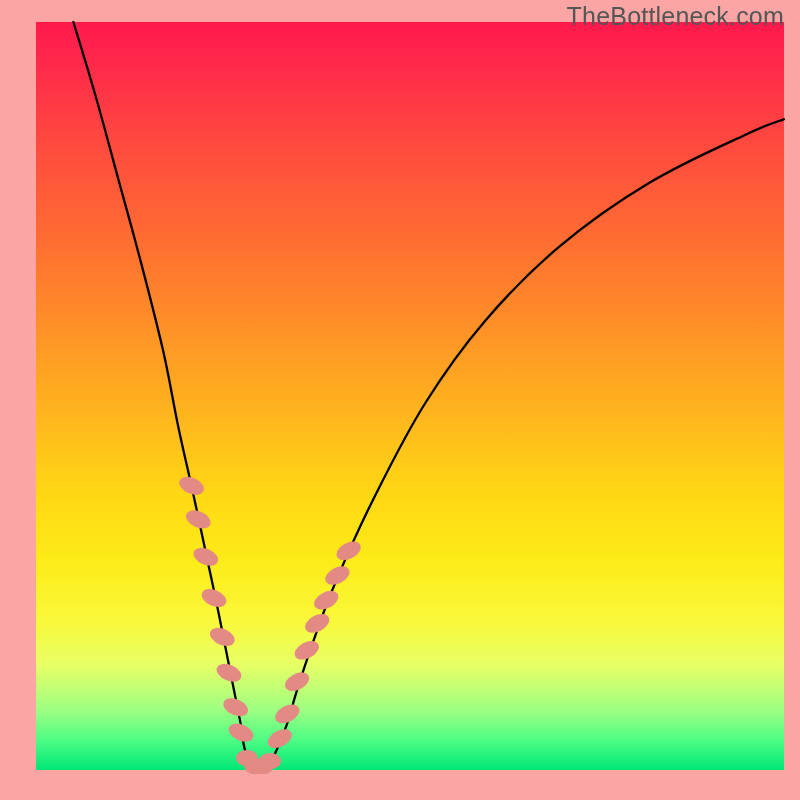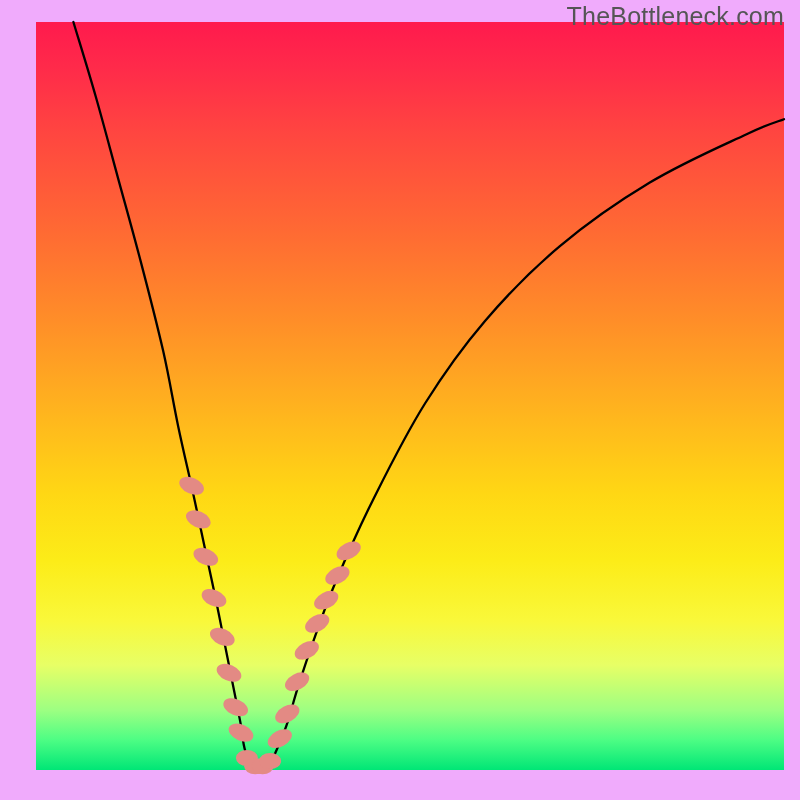--- a/index.html
+++ b/index.html
@@ -8,21 +8,21 @@
     width: 800px;
     height: 800px;
     overflow: hidden;
     background: #000;
     font-family: Arial, Helvetica, sans-serif;
   }
   .frame {
     position: relative;
     width: 800px;
     height: 800px;
-    background: #f0abfc;
+    background: #fca5a5;
   }
   .plot-area {
     position: absolute;
     left: 36px;
     top: 22px;
     width: 748px;
     height: 748px;
     background: linear-gradient(
       to bottom,
       #ff1a4d 0%,

